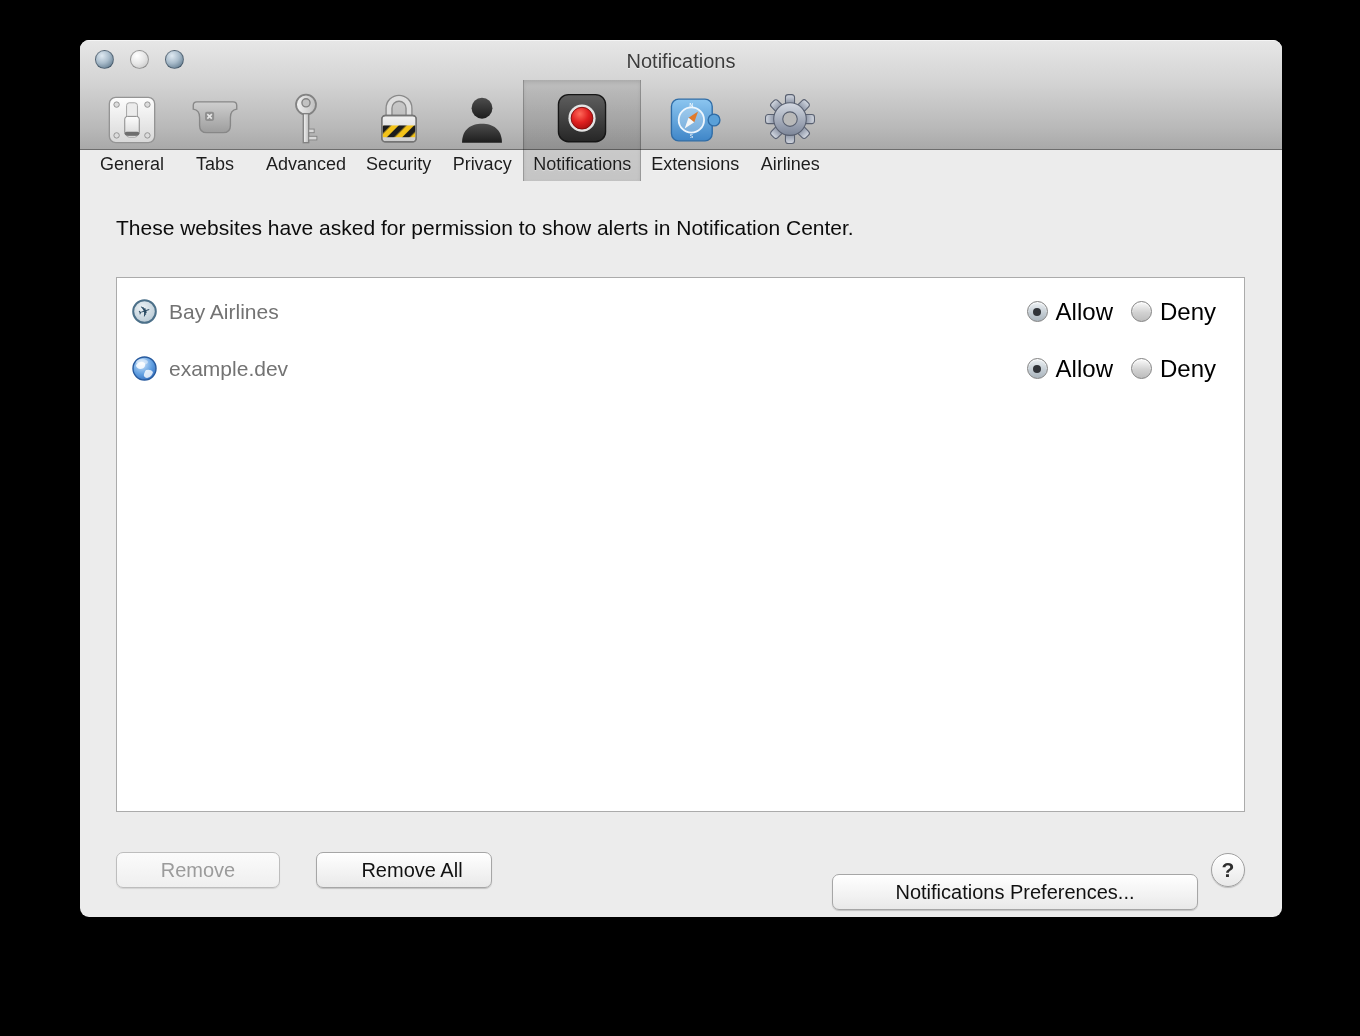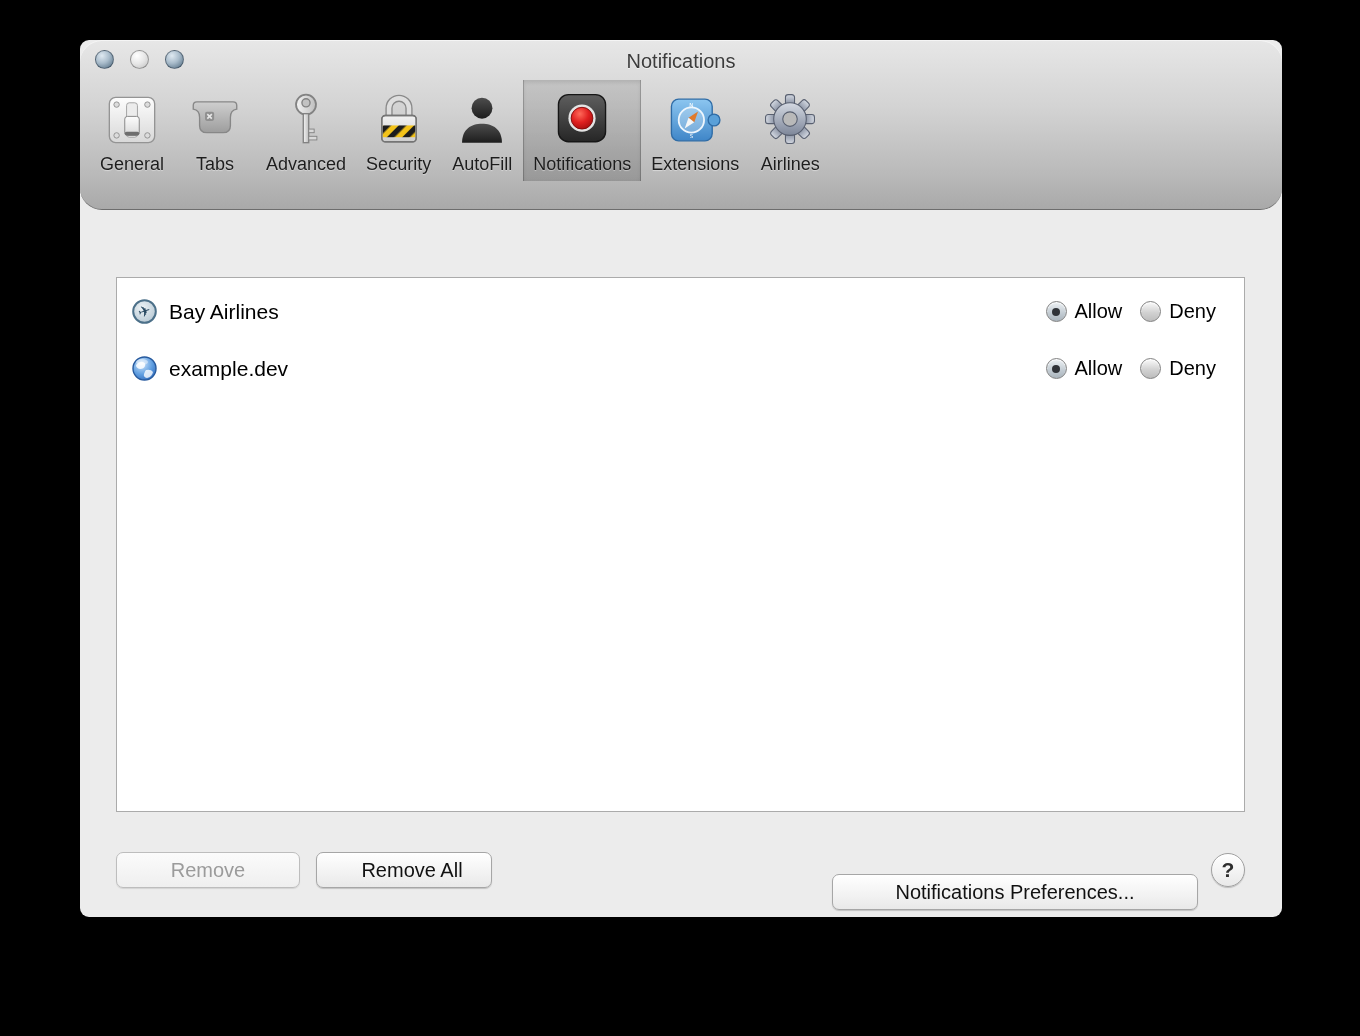--- a/index.html
+++ b/index.html
@@ -6,25 +6,24 @@
   html,body { width:1360px; height:1036px; background:#000; font-family:"Liberation Sans", sans-serif; overflow:hidden; }
 
   .window {
     position:absolute; left:80px; top:40px; width:1202px; height:877px;
     border-radius:9px; background:#ececec; overflow:hidden;
     box-shadow:0 18px 50px rgba(0,0,0,.75);
   }
 
   
   .header {
-    position:absolute; left:0; top:0; width:100%; height:170px;
+    position:absolute; left:0; top:0; width:100%; height:110px;
     background:linear-gradient(#e7e7e7 0%, #d3d3d3 40%, #b9b9b9 80%, #a9a9a9 100%);
     border-bottom:1px solid #6d6d6d;
     box-shadow:inset 0 1px 0 rgba(255,255,255,.6);
-    border-radius:22px;
   }
   .titlebar { position:absolute; left:0; top:0; width:100%; height:40px; }
   .title {
     position:absolute; left:0; right:0; top:0; height:40px; line-height:42px;
     text-align:center; font-size:20px; color:#3c3c3c;
     text-shadow:0 1px 0 rgba(255,255,255,.55);
   }
   .lights { position:absolute; left:15px; top:10px; display:flex; gap:16px; }
   .light { width:19px; height:19px; border-radius:50%; border:1px solid rgba(40,55,70,.55); }
   .light.steel { background:radial-gradient(circle at 35% 28%, #dfe9f1 0%, #a9bccb 45%, #6d8598 80%, #597184 100%); }
@@ -49,45 +48,45 @@
   .description {
     position:absolute; left:36px; top:176px; width:1130px;
     font-size:21px; color:#0c0c0c;
   }
   .perm-list {
     position:absolute; left:36px; top:237px; width:1129px; height:535px;
     background:#fff; border:1px solid #ababab; padding-top:5px;
   }
   .perm-row { display:flex; align-items:center; height:57px; padding:0 28px 0 15px; }
   .site-icon { width:25px; height:25px; margin-right:12px; flex:0 0 auto; }
-  .site-name { font-size:21px; color:#000000; }
+  .site-name { font-size:21px; color:#737373; }
   .perm-controls { margin-left:auto; display:flex; align-items:center; gap:18px; }
   .perm-choice { display:flex; align-items:center; gap:8px; }
   .radio {
     width:21px; height:21px; border-radius:50%;
     border:1px solid #828282;
     background:linear-gradient(#fbfbfb, #d2d2d2 55%, #bdbdbd);
     box-shadow:inset 0 1px 1px rgba(255,255,255,.9), 0 1px 0 rgba(255,255,255,.7);
     display:flex; align-items:center; justify-content:center;
   }
   .radio.checked { background:linear-gradient(#eef2f5, #c2cbd2 60%, #aab4bc); }
   .radio.checked::after { content:""; width:8px; height:8px; border-radius:50%; background:#303338; }
-  .radio-label { font-size:20px; color:#000; }
+  .radio-label { font-size:24px; color:#000; }
 
   
   .btn {
     position:absolute; top:812px; height:36px;
     border:1px solid #a6a6a6; border-radius:7px;
     background:linear-gradient(#ffffff, #f3f3f3 55%, #e9e9e9);
     box-shadow:0 1px 1px rgba(0,0,0,.18), inset 0 1px 0 #fff;
     font-size:20px; color:#111; font-family:"Liberation Sans", sans-serif;
     text-align:center; line-height:34px; cursor:default;
   }
   .btn.disabled { color:#9b9b9b; border-color:#bdbdbd; background:linear-gradient(#fbfbfb, #efefef); box-shadow:0 1px 1px rgba(0,0,0,.10); }
-  #btn-remove { left:36px; width:184px; }
+  #btn-remove { left:36px; width:164px; }
   #btn-remove-all { left:236px; width:176px;padding-left:16px; }
   #btn-prefs { left:752px; width:366px;margin-top:22px; }
   .help-btn {
     position:absolute; left:1131px; top:813px; width:34px; height:34px;
     border:1px solid #a0a0a0; border-radius:50%;
     background:linear-gradient(#ffffff, #e9e9e9);
     box-shadow:0 1px 1px rgba(0,0,0,.2), inset 0 1px 0 #fff;
     font-size:21px; font-weight:bold; color:#2e2e2e; text-align:center; line-height:32px;
   }
 
@@ -198,21 +197,21 @@
             <defs>
                 <linearGradient id="gPerson" x1="0" y1="0" x2="0" y2="1">
                   <stop offset="0" stop-color="#4d4d4d"></stop>
                   <stop offset="1" stop-color="#1d1d1d"></stop>
                 </linearGradient>
               </defs>
             <circle cx="32" cy="19" r="11.5" fill="url(#gPerson)"></circle>
             <path d="M10 57 c0 -15 10 -21 22 -21 s22 6 22 21 z" fill="url(#gPerson)"></path>
           </svg>
         </span>
-        <span class="tb-label">AutoFill</span>
+        <span class="tb-label">Privacy</span>
       </div>
 
       <div class="tb-item selected">
         <span class="tb-icon">
           <svg width="58" height="58" viewBox="0 0 64 64">
             <defs>
               <linearGradient id="gDark" x1="0" y1="0" x2="0" y2="1">
                   <stop offset="0" stop-color="#5e5e5e"></stop>
                   <stop offset="1" stop-color="#262626"></stop>
                 </linearGradient>
@@ -293,20 +292,21 @@
               <circle cx="32" cy="31" r="8" fill="#b9b9b9"></circle>
             </g>
           </svg>
         </span>
         <span class="tb-label">Airlines</span>
       </div>
 
     </div>
   </div>
 
+  <div class="description">These websites have asked for permission to show alerts in Notification Center.</div>
 
   <div class="perm-list">
 
     <div class="perm-row">
       <span class="site-icon">
         <svg width="25" height="25" viewBox="0 0 25 25">
           <defs>
               <radialGradient id="gPlaneBg" cx="0.4" cy="0.35" r="0.75">
                 <stop offset="0" stop-color="#eef3f6"></stop>
                 <stop offset="1" stop-color="#b3c5d1"></stop>

